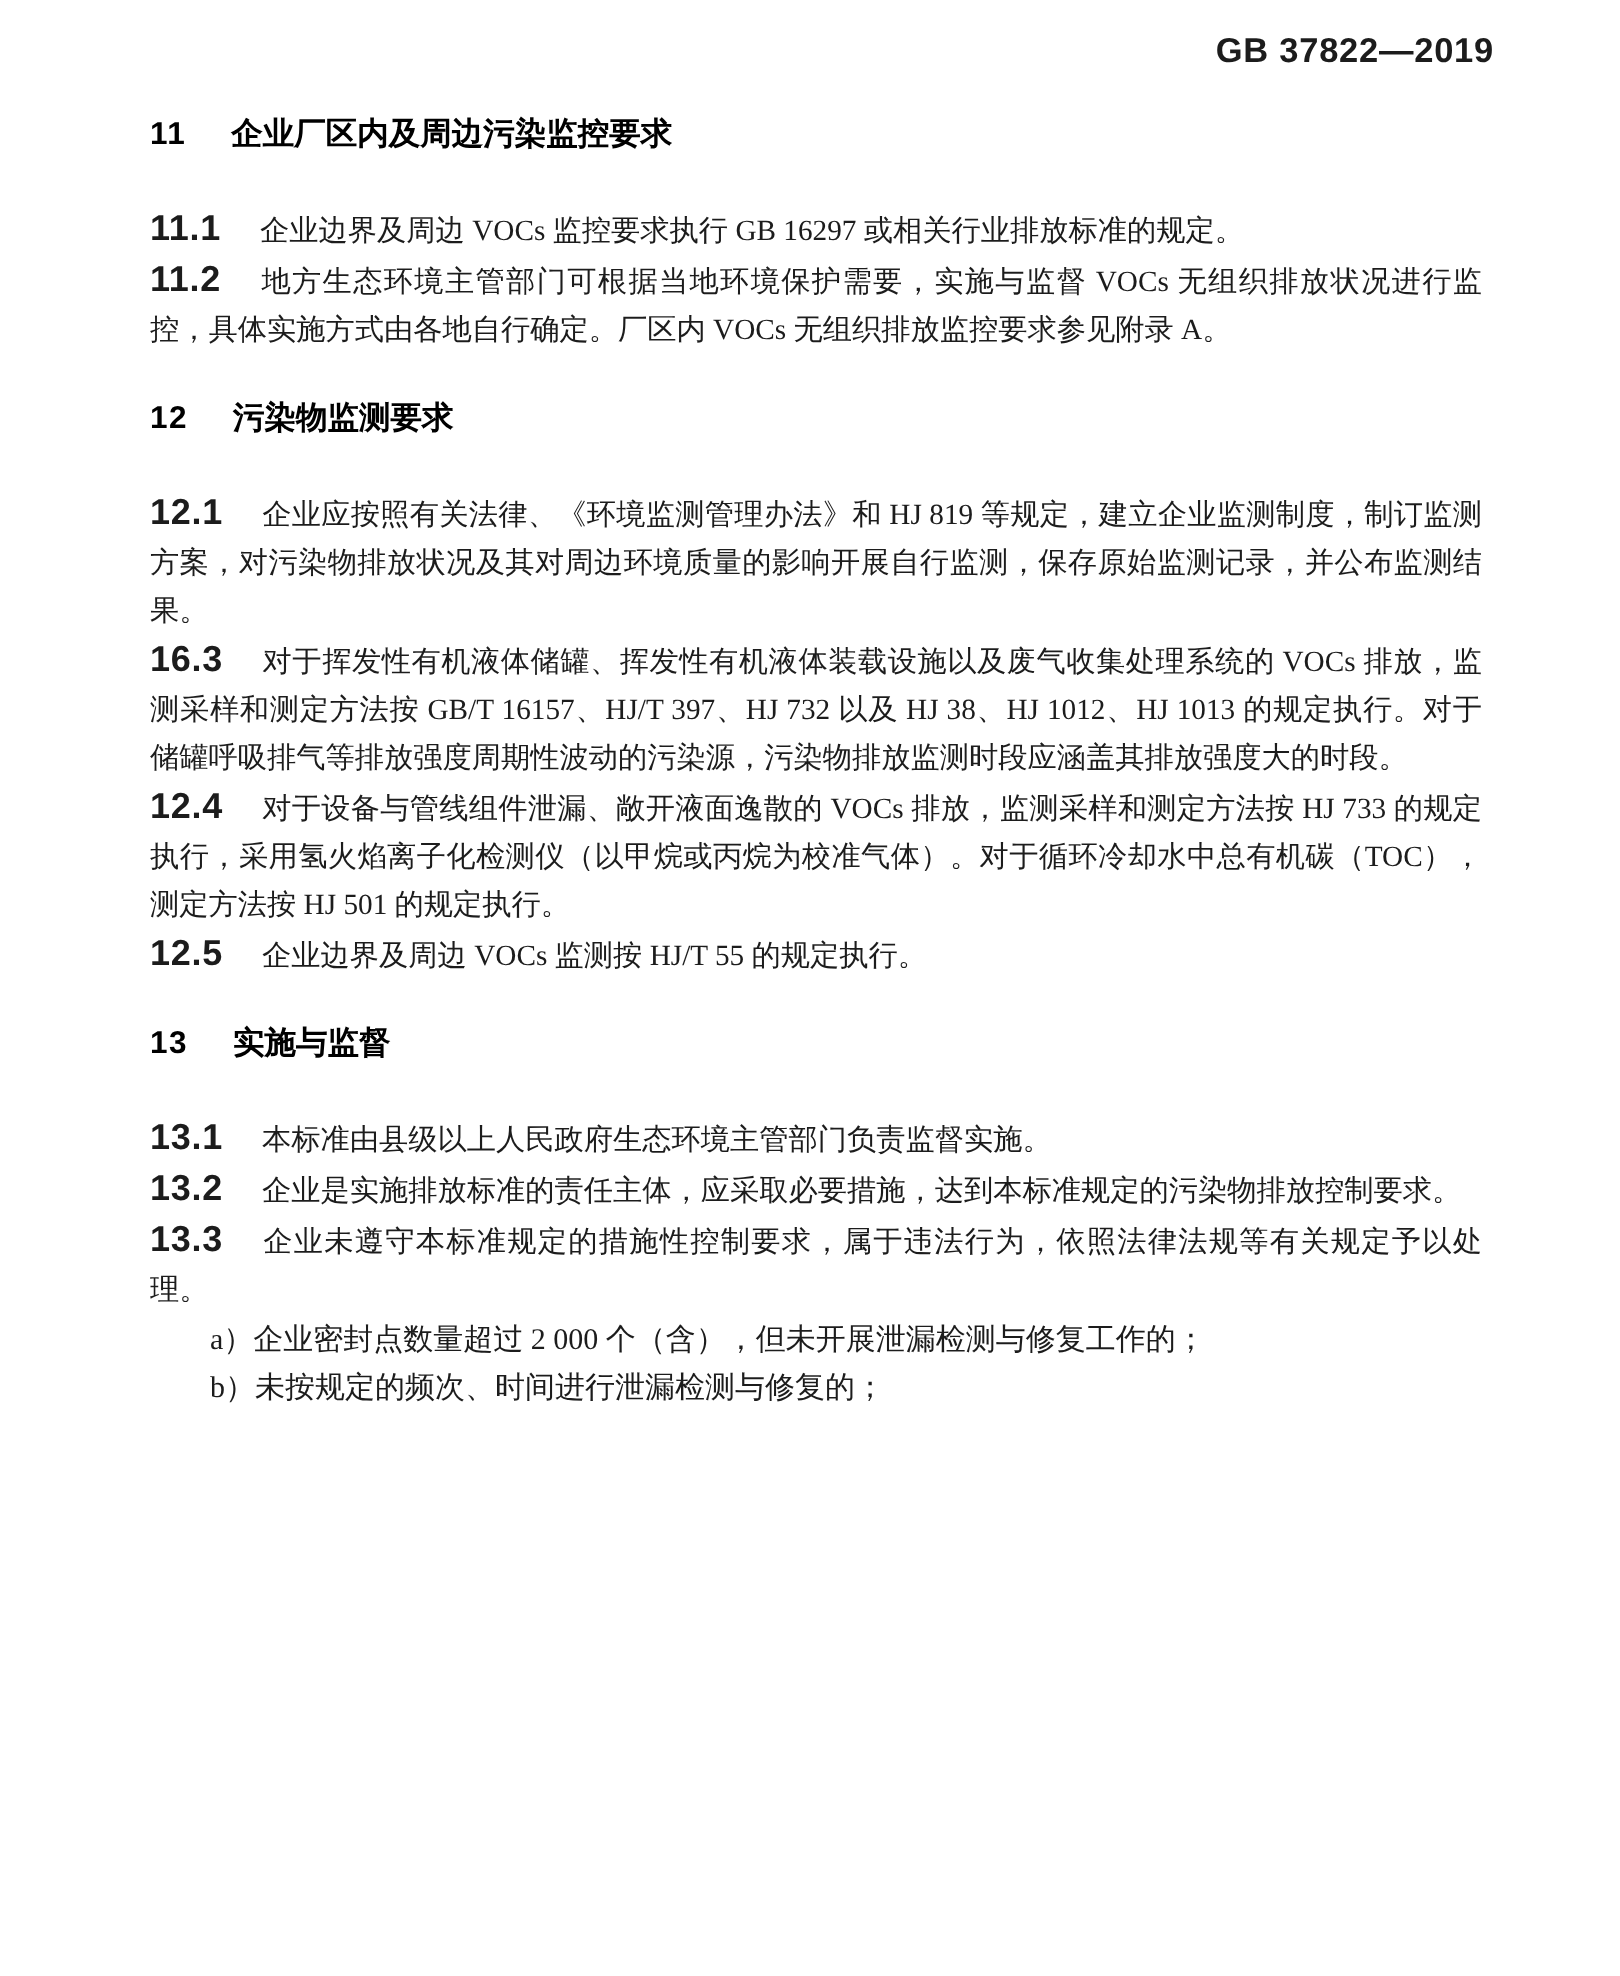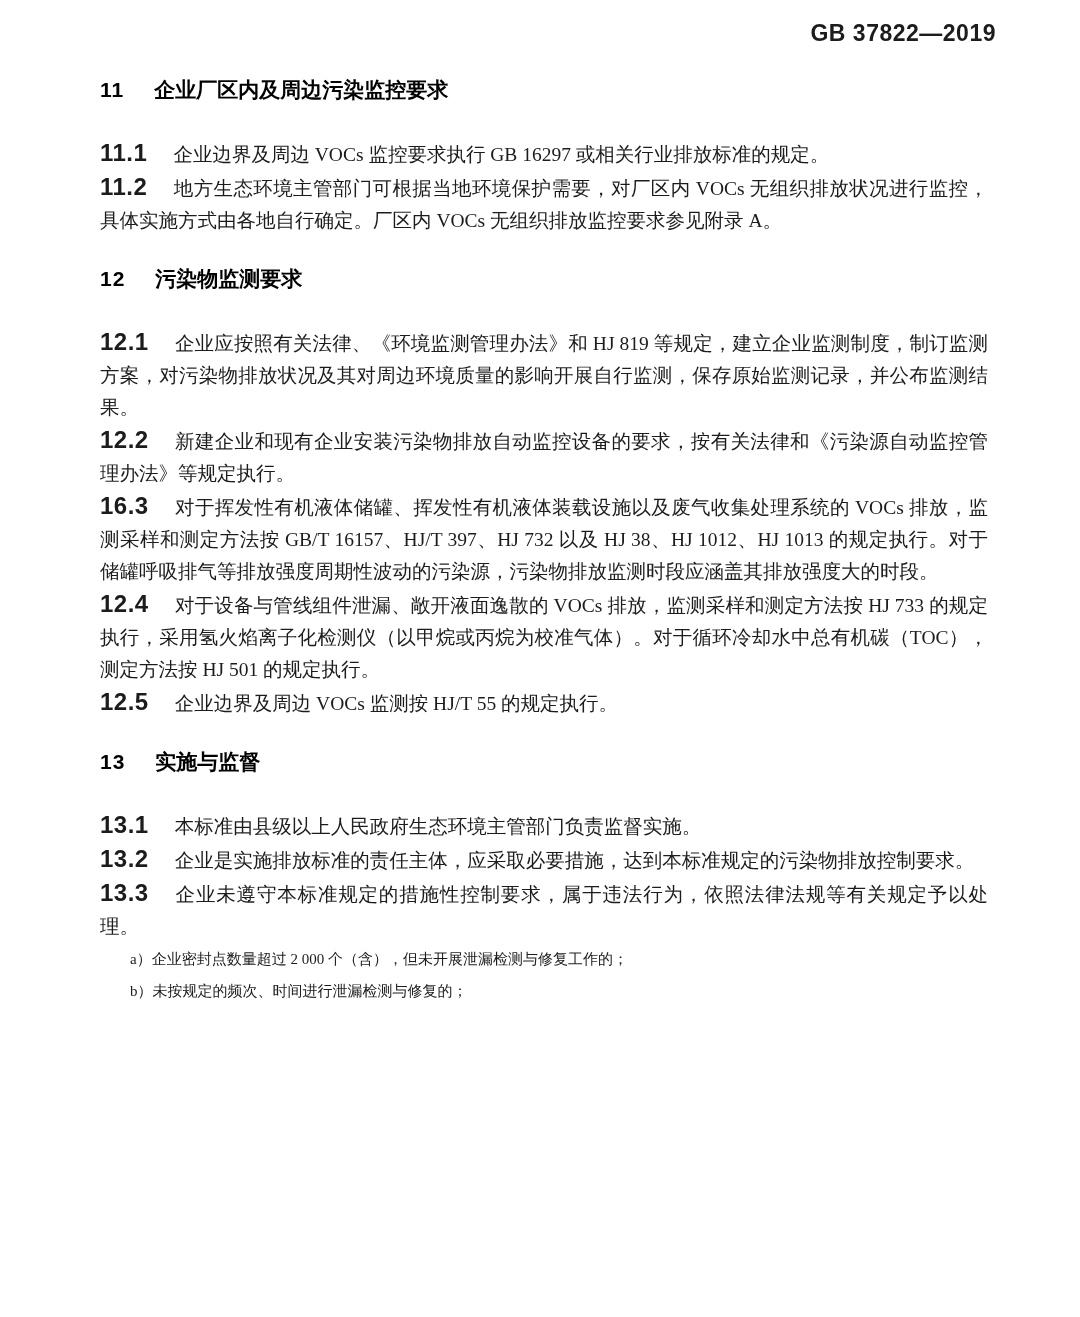--- a/index.html
+++ b/index.html
@@ -48,45 +48,44 @@
     text-justify: inter-ideograph;
   }
   .clause .num {
     font-family: "Liberation Sans", "DejaVu Sans", sans-serif;
     font-weight: bold;
     font-size: 24px;
     margin-right: 26px;
     letter-spacing: 0.5px;
   }
   .list-item {
-    font-size: 15px;
+    font-size: 20px;
     line-height: 32px;
     text-align: justify;
     text-justify: inter-ideograph;
     text-indent: 2em;
   }
 </style>
 </head>
 <body>
 
 <div class="page">
 
   <div class="doc-header">GB 37822—2019</div>
 
   <h2 class="section-heading"><span class="num">11</span><span>企业厂区内及周边污染监控要求</span></h2>
 
   <p class="clause"><span class="num">11.1</span><span>企业边界及周边 VOCs 监控要求执行 GB 16297 或相关行业排放标准的规定。</span></p>
 
-  <p class="clause"><span class="num">11.2</span><span>地方生态环境主管部门可根据当地环境保护需要，对厂区内 VOCs 无组织排放状况进行监控，具体实施方式由各地自行确定。厂区内 VOCs 无组织排放监控要求参见附录 A。</span></p>
+  <p class="clause"><span class="num">11.2</span><span>地方生态环境主管部门可根据当地环境保护需要，实施与监督 VOCs 无组织排放状况进行监控，具体实施方式由各地自行确定。厂区内 VOCs 无组织排放监控要求参见附录 A。</span></p>
 
   <h2 class="section-heading"><span class="num">12</span><span>污染物监测要求</span></h2>
 
   <p class="clause"><span class="num">12.1</span><span>企业应按照有关法律、《环境监测管理办法》和 HJ 819 等规定，建立企业监测制度，制订监测方案，对污染物排放状况及其对周边环境质量的影响开展自行监测，保存原始监测记录，并公布监测结果。</span></p>
 
-  <p class="clause"><span class="num">12.2</span><span>新建企业和现有企业安装污染物排放自动监控设备的要求，按有关法律和《污染源自动监控管理办法》等规定执行。</span></p>
 
   <p class="clause"><span class="num">16.3</span><span>对于挥发性有机液体储罐、挥发性有机液体装载设施以及废气收集处理系统的 VOCs 排放，监测采样和测定方法按 GB/T 16157、HJ/T 397、HJ 732 以及 HJ 38、HJ 1012、HJ 1013 的规定执行。对于储罐呼吸排气等排放强度周期性波动的污染源，污染物排放监测时段应涵盖其排放强度大的时段。</span></p>
 
   <p class="clause"><span class="num">12.4</span><span>对于设备与管线组件泄漏、敞开液面逸散的 VOCs 排放，监测采样和测定方法按 HJ 733 的规定执行，采用氢火焰离子化检测仪（以甲烷或丙烷为校准气体）。对于循环冷却水中总有机碳（TOC），测定方法按 HJ 501 的规定执行。</span></p>
 
   <p class="clause"><span class="num">12.5</span><span>企业边界及周边 VOCs 监测按 HJ/T 55 的规定执行。</span></p>
 
   <h2 class="section-heading"><span class="num">13</span><span>实施与监督</span></h2>
 
   <p class="clause"><span class="num">13.1</span><span>本标准由县级以上人民政府生态环境主管部门负责监督实施。</span></p>

